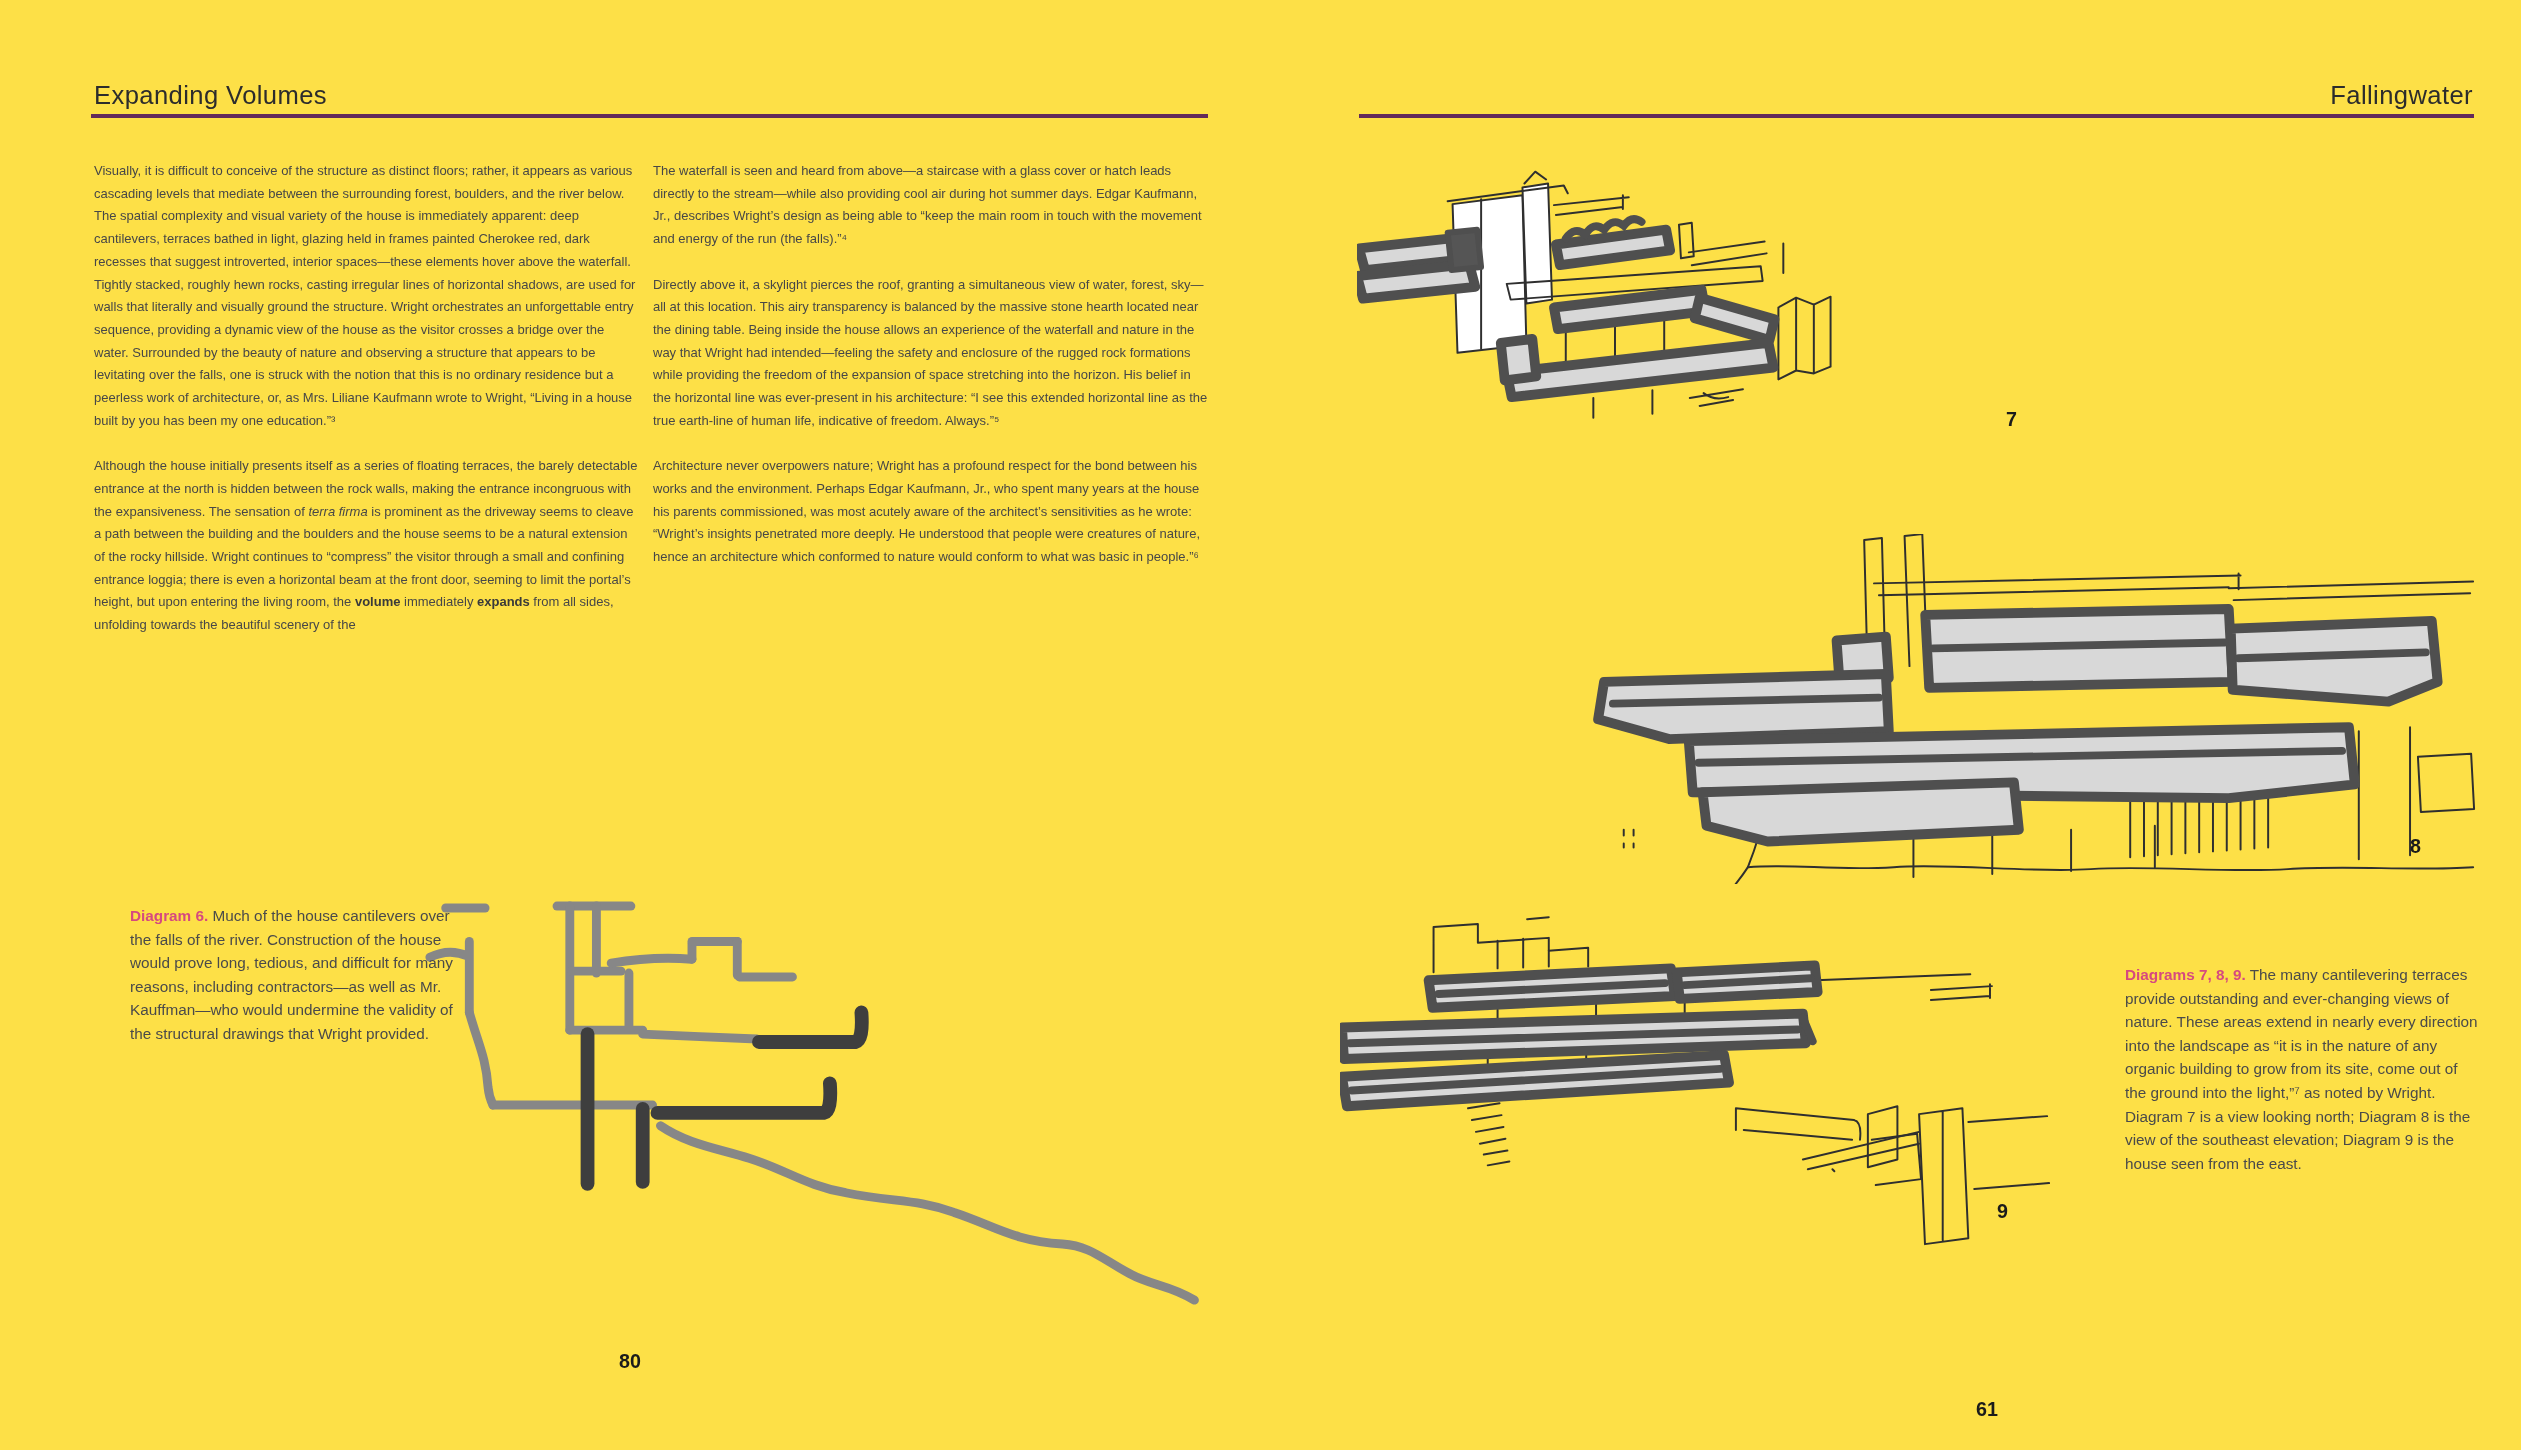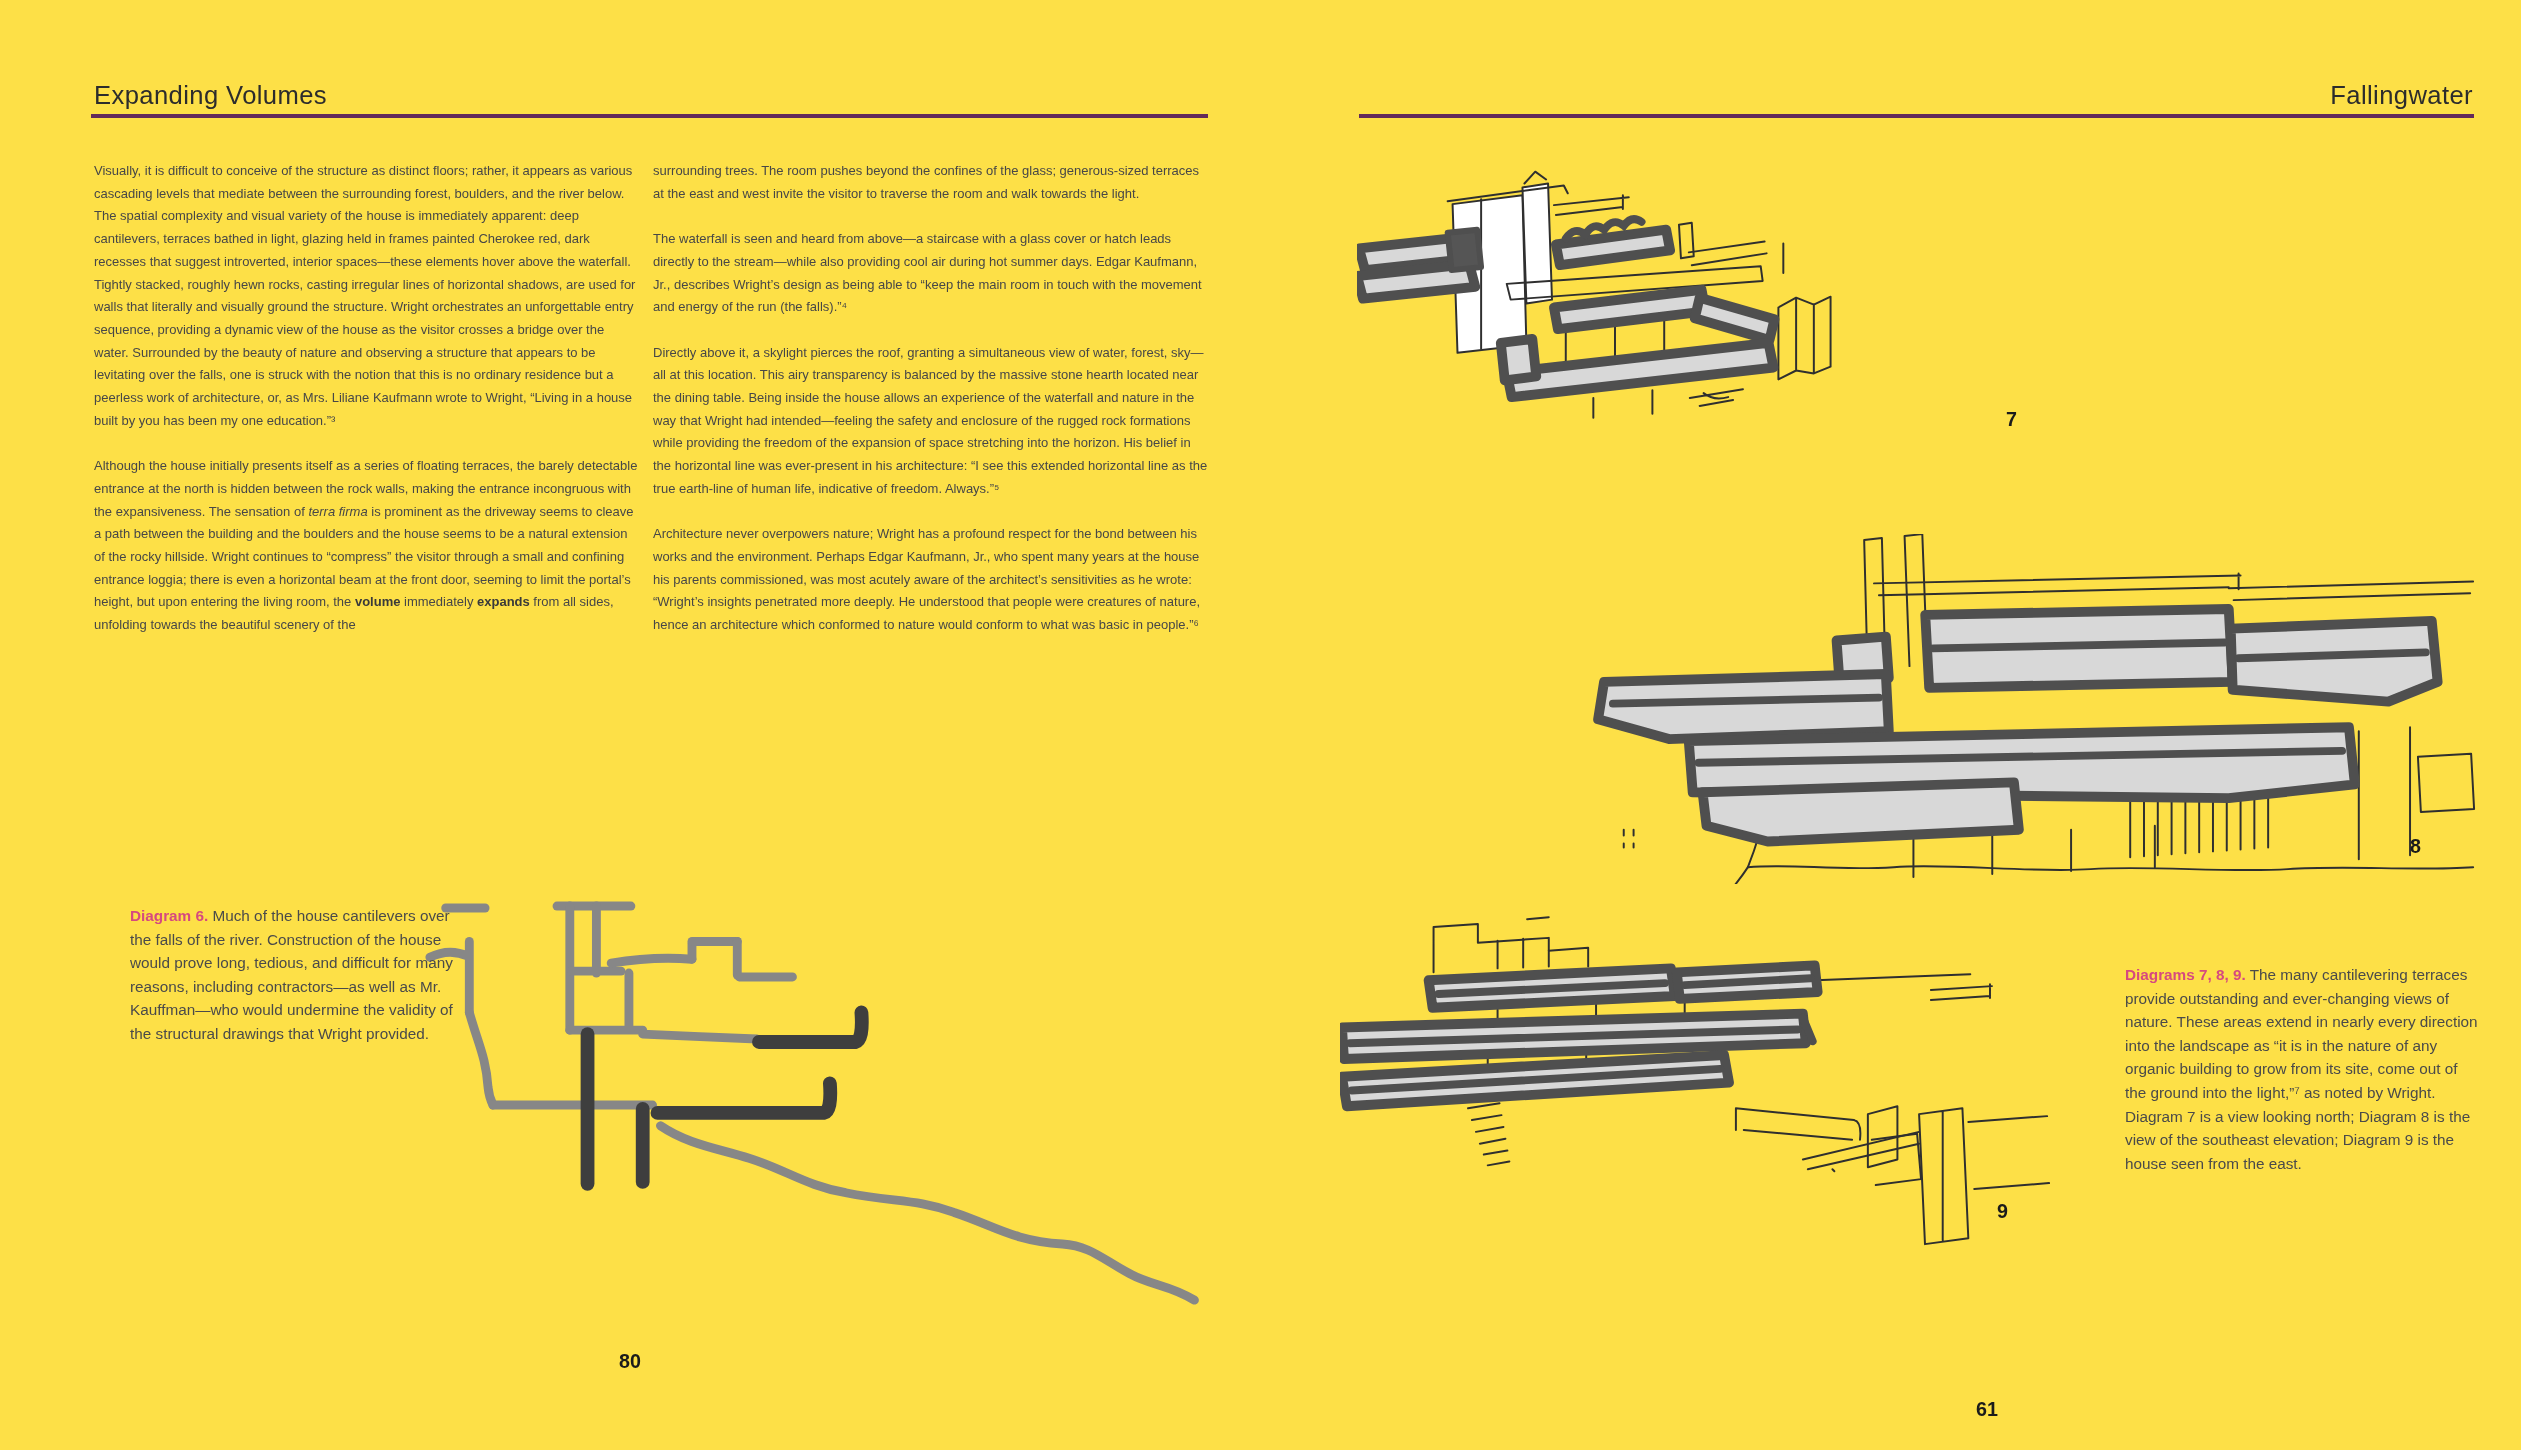--- a/index.html
+++ b/index.html
@@ -55,21 +55,20 @@
   <section>
     <h1 class="running-head left">Expanding Volumes</h1>
     <div class="rule rule-left"></div>
 
     <div class="col col1">
       <p>Visually, it is difficult to conceive of the structure as distinct floors; rather, it appears as various cascading levels that mediate between the surrounding forest, boulders, and the river below. The spatial complexity and visual variety of the house is immediately apparent: deep cantilevers, terraces bathed in light, glazing held in frames painted Cherokee red, dark recesses that suggest introverted, interior spaces—these elements hover above the waterfall. Tightly stacked, roughly hewn rocks, casting irregular lines of horizontal shadows, are used for walls that literally and visually ground the structure. Wright orchestrates an unforgettable entry sequence, providing a dynamic view of the house as the visitor crosses a bridge over the water. Surrounded by the beauty of nature and observing a structure that appears to be levitating over the falls, one is struck with the notion that this is no ordinary residence but a peerless work of architecture, or, as Mrs. Liliane Kaufmann wrote to Wright, “Living in a house built by you has been my one education.”³</p>
       <p><span>Although the house initially presents itself as a series of floating terraces, the barely detectable entrance at the north is hidden between the rock walls, making the entrance incongruous with the expansiveness. The sensation of </span><span class="seg-italic">terra firma</span><span> is prominent as the driveway seems to cleave a path between the building and the boulders and the house seems to be a natural extension of the rocky hillside. Wright continues to “compress” the visitor through a small and confining entrance loggia; there is even a horizontal beam at the front door, seeming to limit the portal’s height, but upon entering the living room, the </span><span class="seg-bold">volume</span><span> immediately </span><span class="seg-bold">expands</span><span> from all sides, unfolding towards the beautiful scenery of the</span></p>
     </div>
 
     <div class="col col2">
-      <p>surrounding trees. The room pushes beyond the confines of the glass; generous-sized terraces at the east and west invite the visitor to traverse the room and walk towards the light.</p>
       <p>The waterfall is seen and heard from above—a staircase with a glass cover or hatch leads directly to the stream—while also providing cool air during hot summer days. Edgar Kaufmann, Jr., describes Wright’s design as being able to “keep the main room in touch with the movement and energy of the run (the falls).”⁴</p>
       <p>Directly above it, a skylight pierces the roof, granting a simultaneous view of water, forest, sky—all at this location. This airy transparency is balanced by the massive stone hearth located near the dining table. Being inside the house allows an experience of the waterfall and nature in the way that Wright had intended—feeling the safety and enclosure of the rugged rock formations while providing the freedom of the expansion of space stretching into the horizon. His belief in the horizontal line was ever-present in his architecture: “I see this extended horizontal line as the true earth-line of human life, indicative of freedom. Always.”⁵</p>
       <p>Architecture never overpowers nature; Wright has a profound respect for the bond between his works and the environment. Perhaps Edgar Kaufmann, Jr., who spent many years at the house his parents commissioned, was most acutely aware of the architect’s sensitivities as he wrote: “Wright’s insights penetrated more deeply. He understood that people were creatures of nature, hence an architecture which conformed to nature would conform to what was basic in people.”⁶</p>
     </div>
 
     <figure class="sketch sketch6">
       <svg width="798" height="424" viewBox="0 0 810 430" xmlns="http://www.w3.org/2000/svg">
         <g class="mk-gray">
           <path d="M22,12 H62"></path>
           <path d="M6,62 C20,55 34,56 45,61"></path>

